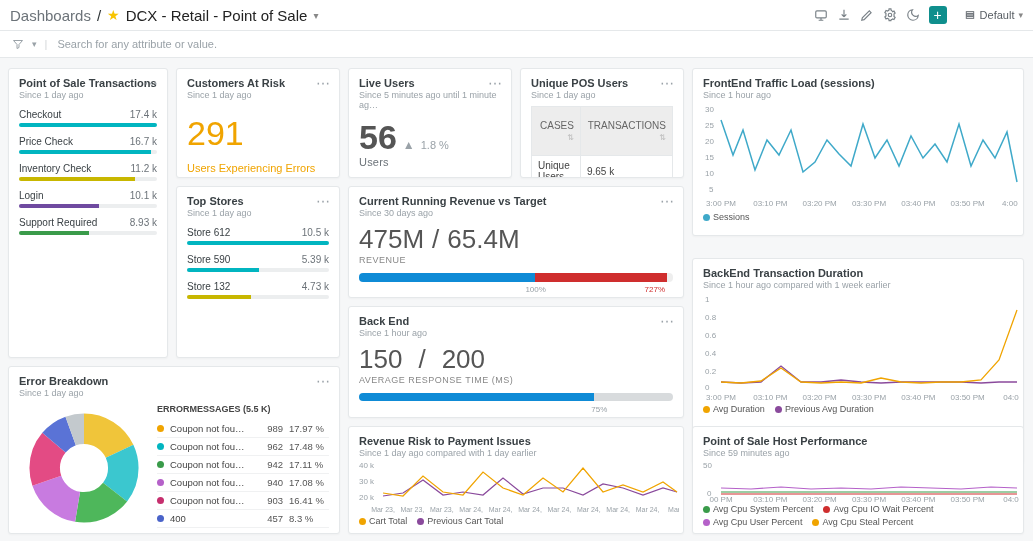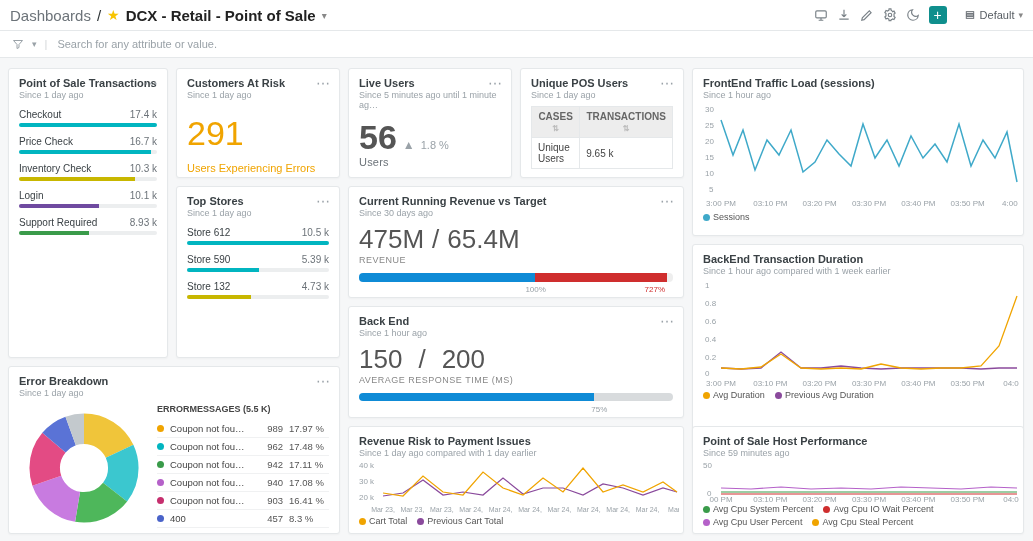--- a/index.html
+++ b/index.html
@@ -14,21 +14,21 @@
     --blue1:#3fa9c9;
     --orange:#f0a400;
   }
   *{box-sizing:border-box;font-family:"Segoe UI",Arial,Helvetica,sans-serif}
   body{margin:0;background:var(--bg);color:var(--text);font-size:11px;overflow:hidden;width:1033px;height:541px}
   
   .hdr{display:flex;align-items:center;justify-content:space-between;padding:6px 10px;background:#fff;border-bottom:1px solid var(--border)}
   .bc{display:flex;align-items:center;gap:6px;font-size:15px}
   .bc a{color:#6c7379;text-decoration:none}
   .bc .star{color:#f8c400;font-size:14px}
-  .bc .title{color:#222;font-weight:700}
+  .bc .title{color:#222;font-weight:400}
   .bc .chev{font-size:10px;color:#888}
   .hdr-actions{display:flex;align-items:center;gap:9px}
   .hdr-actions .ic{width:14px;height:14px;color:#7a8288;display:flex;align-items:center;justify-content:center;cursor:pointer}
   .plus{width:18px;height:18px;background:#0f8f8d;color:#fff;border-radius:3px;display:flex;align-items:center;justify-content:center;font-size:14px;line-height:1;cursor:pointer}
   .dflt{display:flex;gap:4px;align-items:center;color:#575d63;font-size:11px;margin-left:8px}
   
   .search-strip{display:flex;align-items:center;gap:8px;padding:6px 12px;background:#fff;border-bottom:1px solid var(--border);color:var(--muted)}
   .search-strip input{border:none;outline:none;flex:1;color:#6c7379;font-size:11px}
   .search-strip input::placeholder{color:var(--muted)}
   
@@ -42,21 +42,21 @@
   .barrow .lbl{display:flex;justify-content:space-between;font-size:10px;color:#3a4145;margin-bottom:3px}
   .barrow .lbl span:last-child{color:#6c7379}
   .bar{height:4px;background:#eceeef;border-radius:2px;overflow:hidden}
   .bar>i{display:block;height:100%}
   
   .big{font-size:34px;color:#555;font-weight:700;line-height:1}
   .bigorange{color:var(--orange);font-size:34px;font-weight:300}
   .caption{font-size:11px;color:#6c7379;letter-spacing:.2px;margin-top:2px}
   
   table.t{width:100%;border-collapse:collapse;font-size:10px;margin-top:6px}
-  table.t th{background:#ededed;color:#666;text-align:center;padding:4px 6px;font-weight:700;border:1px solid var(--border)}
+  table.t th{background:#ededed;color:#666;text-align:right;padding:13px 6px;font-weight:400;border:1px solid var(--border)}
   table.t td{padding:4px 6px;border:1px solid var(--border);color:#444}
   
   .lg{display:flex;gap:10px;align-items:center;font-size:9px;color:#555;flex-wrap:wrap}
   .lg .d{width:7px;height:7px;border-radius:50%;display:inline-block;margin-right:3px;vertical-align:middle}
   
   .gauge{height:9px;width:100%;border-radius:4px;background:linear-gradient(to right,#0f8bd6 0 56%,#cf2e2e 56% 98%,#eee 98%);position:relative;margin-top:8px}
   .gmark{position:absolute;top:12px;font-size:8px;color:var(--muted)}
   
   .rbar{height:8px;width:100%;border-radius:4px;background:linear-gradient(to right,#0f8bd6 0 75%,#d8dbdd 75%);position:relative;margin-top:8px}
   
@@ -152,21 +152,21 @@
             <span>Price Check</span>
             <span>16.7 k</span>
           </div>
           <div class="bar">
             <i style="width:96%;background:#01b5c0"></i>
           </div>
         </div>
         <div class="barrow">
           <div class="lbl">
             <span>Inventory Check</span>
-            <span>10.3 k</span>
+            <span>11.2 k</span>
           </div>
           <div class="bar">
             <i style="width:84%;background:#c8b700"></i>
           </div>
         </div>
         <div class="barrow">
           <div class="lbl">
             <span>Login</span>
             <span>10.1 k</span>
           </div>
@@ -313,21 +313,21 @@
           <text x="215.33333333333334" y="106" text-anchor="middle">03:40 PM</text>
           <text x="264.6666666666667" y="106" text-anchor="middle">03:50 PM</text>
           <text x="314" y="106" text-anchor="middle">4:00 PM</text>
         </g>
     </svg>
     <div class="lg" id="ft-legend" style="margin-top:2px">
         <span><span class="d" style="background:#3fa9c9"></span>Sessions</span>
       </div>
   </div>
 
-  <div class="card" style="left:692px;top:186px;width:332px;height:206px">
+  <div class="card" style="left:692px;top:200px;width:332px;height:206px">
     <div class="ctitle">BackEnd Transaction Duration</div>
     <div class="csub">Since 1 hour ago compared with 1 week earlier</div>
     <svg width="316" height="112">
       <g font-size="8" fill="#9aa2a8">
         <text x="2" y="12">1</text>
           <text x="2" y="30">0.8</text>
           <text x="2" y="48">0.6</text>
         <text x="2" y="66">0.4</text>
           <text x="2" y="84">0.2</text>
           <text x="2" y="100">0</text>

